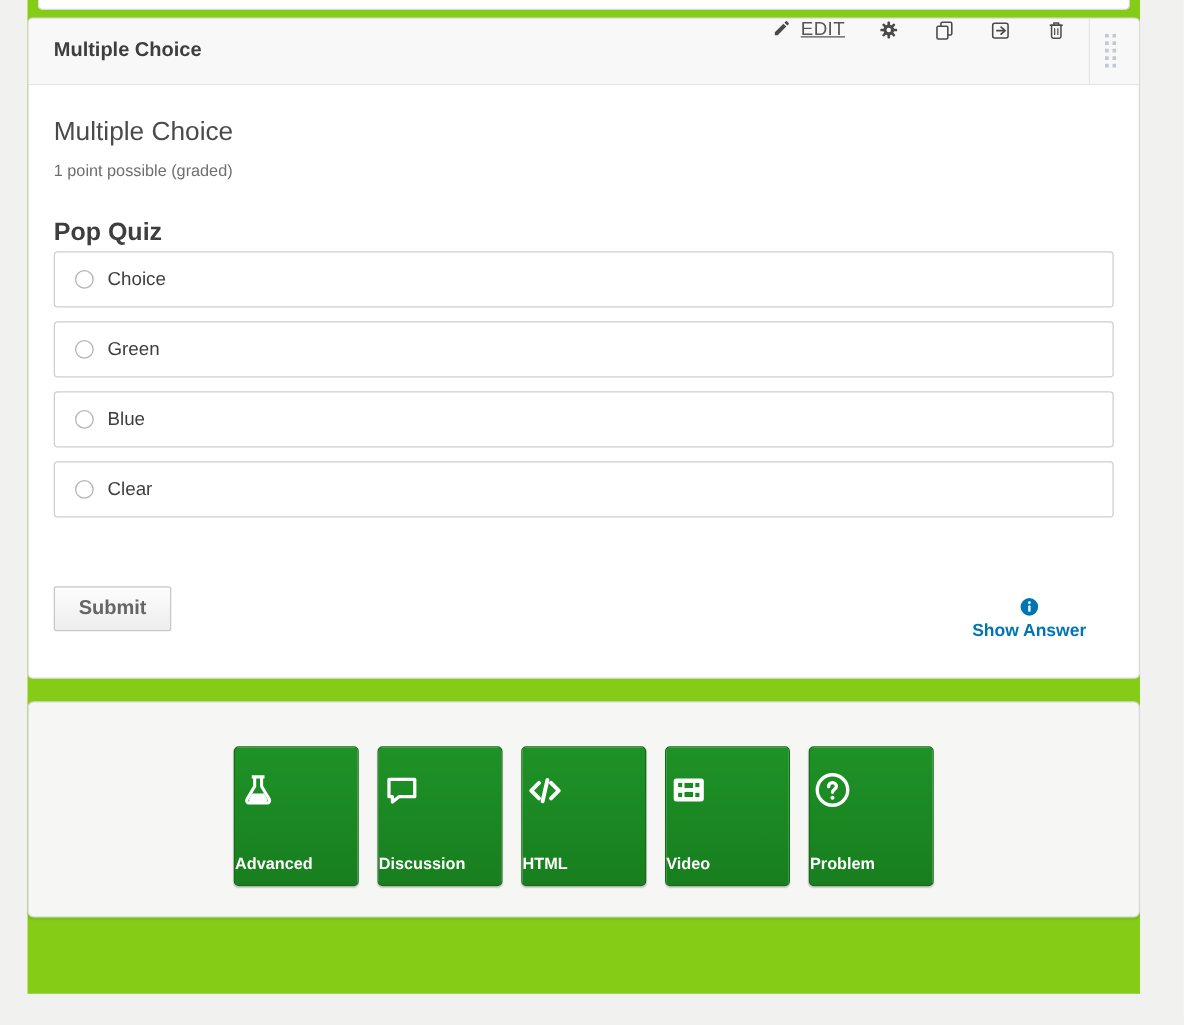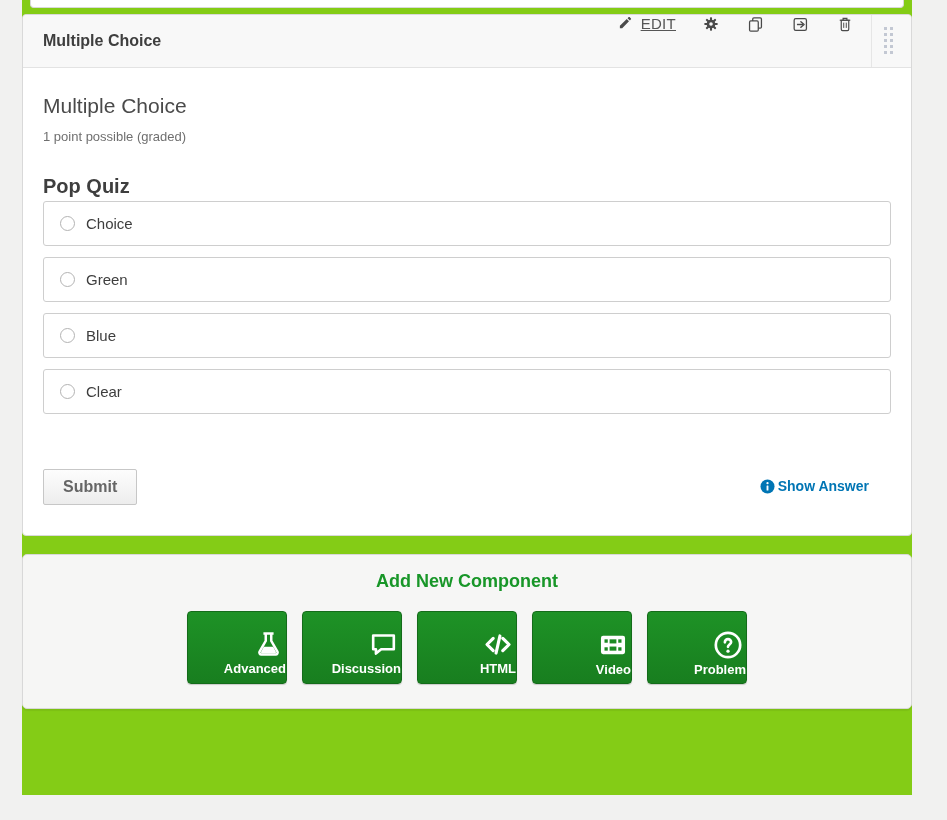--- a/index.html
+++ b/index.html
@@ -122,21 +122,21 @@
     font-family: "Liberation Sans", sans-serif;
     font-size: 16px;
     color: #666666;
     cursor: pointer;
     font-weight: bold;
   }
   .show-answer {
     margin-top: 9px;
     margin-right: 22px;
     display: flex;
-    flex-direction: row;
+    flex-direction: column;
     align-items: center;
     gap: 3px;
     text-decoration: none;
     color: var(--accent-blue, #0075b4);
     font-size: 14px;
     font-weight: 700;
     cursor: pointer;
   }
   
   .add-panel {
@@ -153,28 +153,28 @@
     font-weight: 700;
     color: var(--heading-green, #189628);
   }
   .add-buttons {
     display: flex;
     justify-content: center;
     gap: 15px;
     margin-top: 19px;
   }
   .add-btn {
-    width: 100px; height: 73px;
+    width: 100px; height: 112px;
     border-radius: 4px;
     background: linear-gradient(#1e9226, #187e1f);
     border: 1px solid #146c1a;
     box-shadow: 0 1px 1px rgba(0,0,0,0.18);
     display: flex;
     flex-direction: column;
-    align-items: flex-end;
+    align-items: flex-start;
     justify-content: space-between;
     padding: 16px 0 10px;
     cursor: pointer;
   }
   .add-btn-label {
     color: #ffffff;
     font-family: "Liberation Sans", sans-serif;
     font-size: 13px;
     font-weight: 700;
   }
@@ -303,21 +303,20 @@
               <circle cx="8" cy="4.5" r="1.2" fill="#ffffff"></circle>
             </svg>
           </span>
           <span>Show Answer</span>
         </a>
       </div>
     </div>
   </section>
 
   <section class="add-panel">
-    <h2 class="add-title">Add New Component</h2>
     <div class="add-buttons" id="add-buttons-container">
   <button class="add-btn">
     <span class="add-btn-icon">
             <svg width="33" height="33" viewBox="0 0 24 24" fill="none" stroke="#ffffff" stroke-width="1.8" stroke-linejoin="round">
               <path d="M10 4v5.4L5.5 17.1c-.5 1 .2 2.1 1.3 2.1h10.4c1.1 0 1.8-1.1 1.3-2.1L14 9.4V4"></path>
               <path d="M8.3 4h7.4"></path>
               <path d="M8.6 13.6h6.8l1.9 3.4c.4.7-.1 1.6-.9 1.6H7.6c-.8 0-1.3-.9-.9-1.6l1.9-3.4z" fill="#ffffff" stroke="none"></path>
             </svg>
           </span>
     <span class="add-btn-label">Advanced</span>

